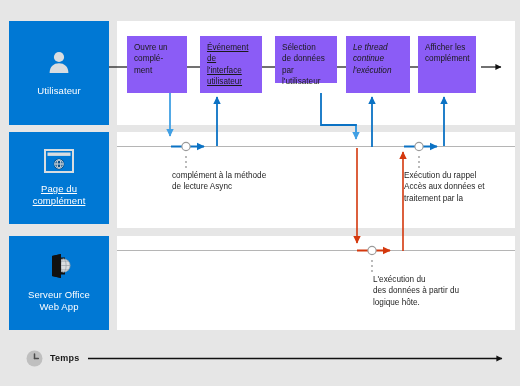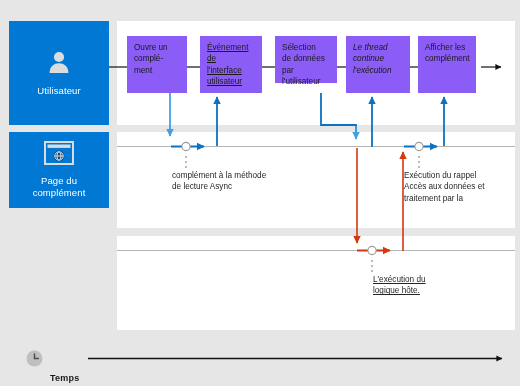--- a/index.html
+++ b/index.html
@@ -75,35 +75,52 @@
   <div class="lane-tile" style="left:9px;top:21px;width:100px;height:104px;">
     <span class="lane-icon">
       <svg width="26" height="26" viewBox="0 0 26 26">
         <circle cx="13" cy="8" r="5.1" fill="#d9dde0"></circle>
         <path d="M3.6 24 C3.6 17.6 7.8 14.3 13 14.3 C18.2 14.3 22.4 17.6 22.4 24 Z" fill="#d9dde0"></path>
       </svg>
     </span>
     <span class="lane-text">Utilisateur</span>
   </div>
 
-  <div class="lane-tile" style="left:9px;top:132px;width:100px;height:76px;">
+  <div class="lane-tile" style="left:9px;top:132px;width:100px;height:92px;text-decoration:underline;">
     <span class="lane-icon">
       <svg width="30" height="24" viewBox="0 0 30 24">
         <rect x="1" y="1" width="28" height="22" fill="none" stroke="#d9dde0" stroke-width="2"></rect>
         <rect x="3.5" y="3.5" width="23" height="3.4" fill="#d9dde0"></rect>
         <circle cx="15" cy="15" r="5.4" fill="#0b4f86"></circle>
         <circle cx="15" cy="15" r="4.2" fill="none" stroke="#d9dde0" stroke-width="1"></circle>
         <ellipse cx="15" cy="15" rx="2" ry="4.2" fill="none" stroke="#d9dde0" stroke-width="1"></ellipse>
         <line x1="10.8" y1="15" x2="19.2" y2="15" stroke="#d9dde0" stroke-width="1"></line>
       </svg>
     </span>
     <span class="lane-text">Page du</span>
     <span class="lane-text">complément</span>
   </div>
 
+  <div class="lane-tile" style="left:9px;top:236px;width:100px;height:94px;">
+    <span class="lane-icon">
+      <svg width="30" height="26" viewBox="0 0 30 26">
+        <path d="M8 3 L17 1 L17 25 L8 23 Z" fill="#111111"></path>
+        <rect x="17" y="4.5" width="4" height="17" fill="#111111"></rect>
+        <circle cx="19.5" cy="12.5" r="6.6" fill="#d9dde0"></circle>
+        <circle cx="19.5" cy="12.5" r="6.6" fill="none" stroke="#9aa0a6" stroke-width=".7"></circle>
+        <ellipse cx="19.5" cy="12.5" rx="2.6" ry="6.6" fill="none" stroke="#9aa0a6" stroke-width=".7"></ellipse>
+        <line x1="12.9" y1="12.5" x2="26.1" y2="12.5" stroke="#9aa0a6" stroke-width=".7"></line>
+        <line x1="14" y1="8.2" x2="25" y2="8.2" stroke="#9aa0a6" stroke-width=".7"></line>
+        <line x1="14" y1="16.8" x2="25" y2="16.8" stroke="#9aa0a6" stroke-width=".7"></line>
+        <path d="M8 3 L17 1 L17 25 L8 23 Z" fill="#111111"></path>
+      </svg>
+    </span>
+    <span class="lane-text">Serveur Office</span>
+    <span class="lane-text">Web App</span>
+  </div>
 
   <svg width="520" height="386">
     <defs>
       <marker id="ah-dark" markerWidth="7" markerHeight="7" refX="5.6" refY="3.2" orient="auto" markerUnits="userSpaceOnUse">
         <path d="M0,0.3 L6,3.2 L0,6.1 Z" fill="#111111"></path>
       </marker>
       <marker id="ah-blue" markerWidth="9" markerHeight="9" refX="7.2" refY="4.2" orient="auto" markerUnits="userSpaceOnUse">
         <path d="M0,0.4 L8,4.2 L0,8 Z" fill="#0b72c4"></path>
       </marker>
       <marker id="ah-bluelight" markerWidth="9" markerHeight="9" refX="7.2" refY="4.2" orient="auto" markerUnits="userSpaceOnUse">
@@ -217,27 +234,28 @@
     <div>complément à la méthode</div>
     <div>de lecture Async</div>
   </div>
 
   <div class="note" style="left:404px;top:170px;width:100px;">
     <div>Exécution du rappel</div>
     <div>Accès aux données et</div>
     <div>traitement par la</div>
   </div>
 
-  <div class="note" style="left:373px;top:274px;width:130px;text-decoration:underline;">
+  <div class="note" style="left:373px;top:274px;width:130px;">
     <div>L'exécution du</div>
+    <div>des données à partir du</div>
     <div>logique hôte.</div>
   </div>
 
   <div style="position:absolute;left:26px;top:350px;width:17px;height:17px;">
     <svg width="17" height="17" viewBox="0 0 17 17">
       <circle cx="8.5" cy="8.5" r="8" fill="#bfbfbf"></circle>
       <line x1="8.5" y1="8.5" x2="8.5" y2="3.9" stroke="#4d4d4d" stroke-width="1.5" stroke-linecap="round"></line>
       <line x1="8.5" y1="8.5" x2="12.3" y2="8.5" stroke="#4d4d4d" stroke-width="1.5" stroke-linecap="round"></line>
     </svg>
   </div>
-  <div class="timeline-label" style="left:50px;top:353px;margin-top:20px;">Temps</div>
+  <div class="timeline-label" style="left:50px;top:353px;">Temps</div>
 
 </div>
 
 </body></html>

